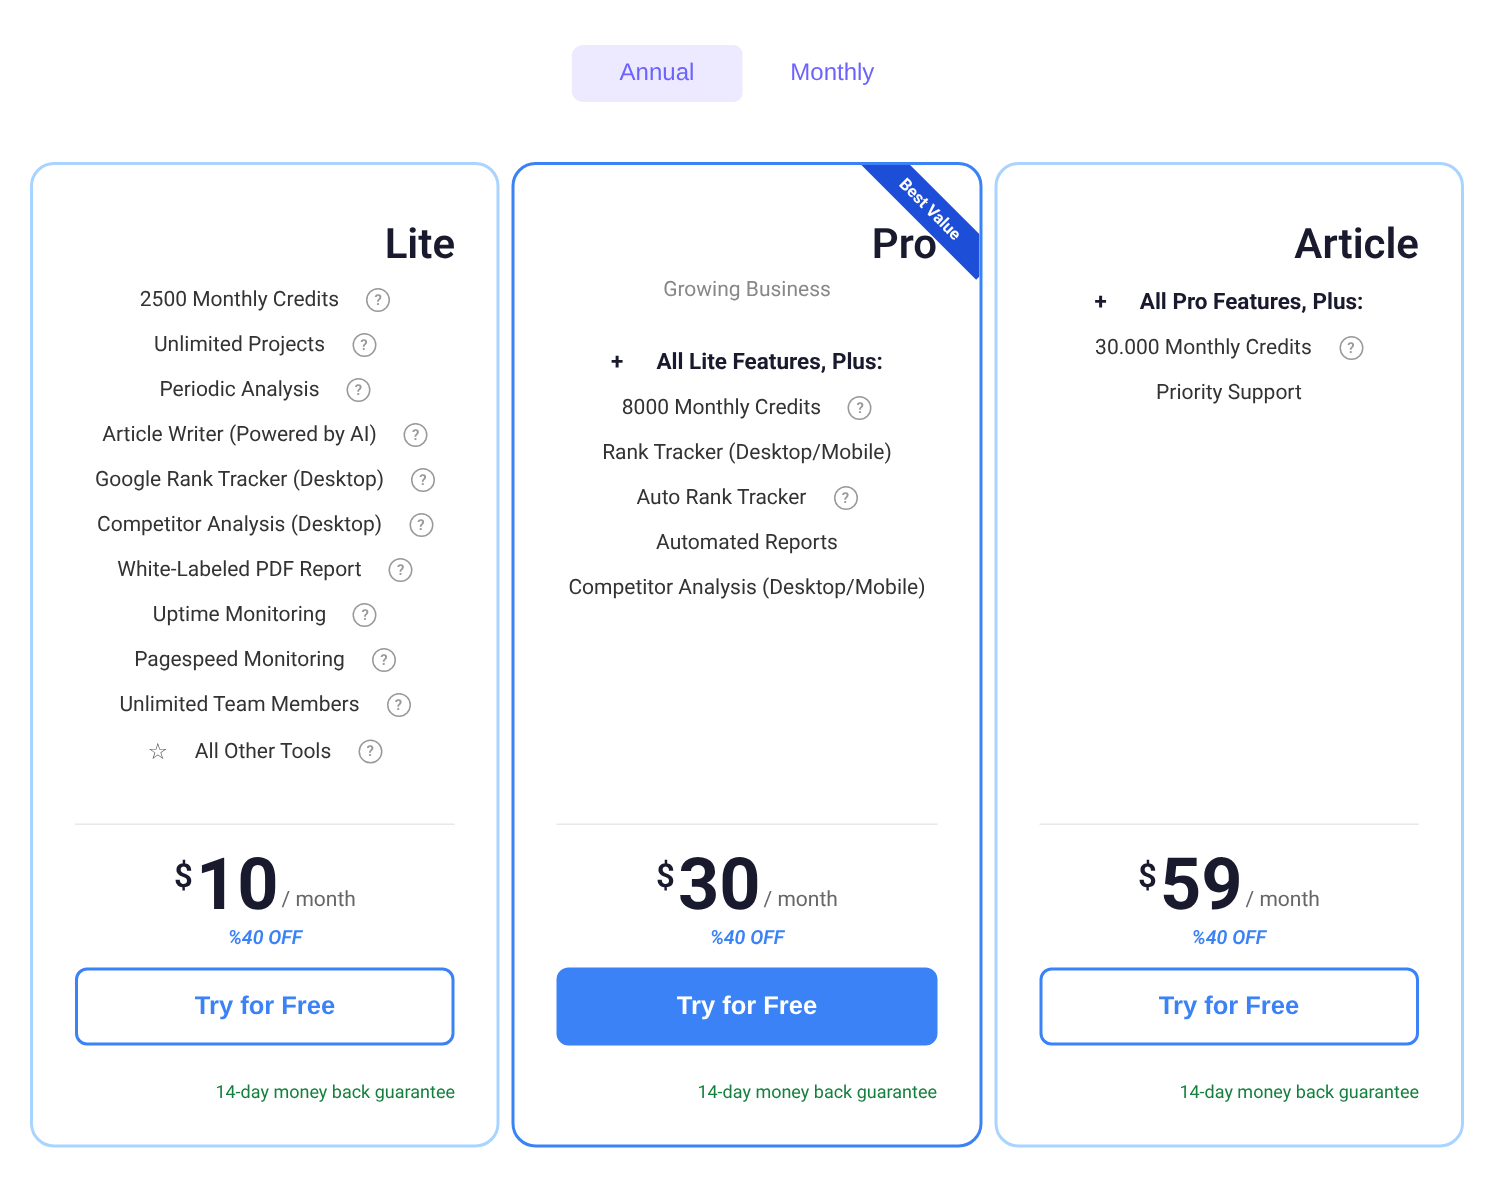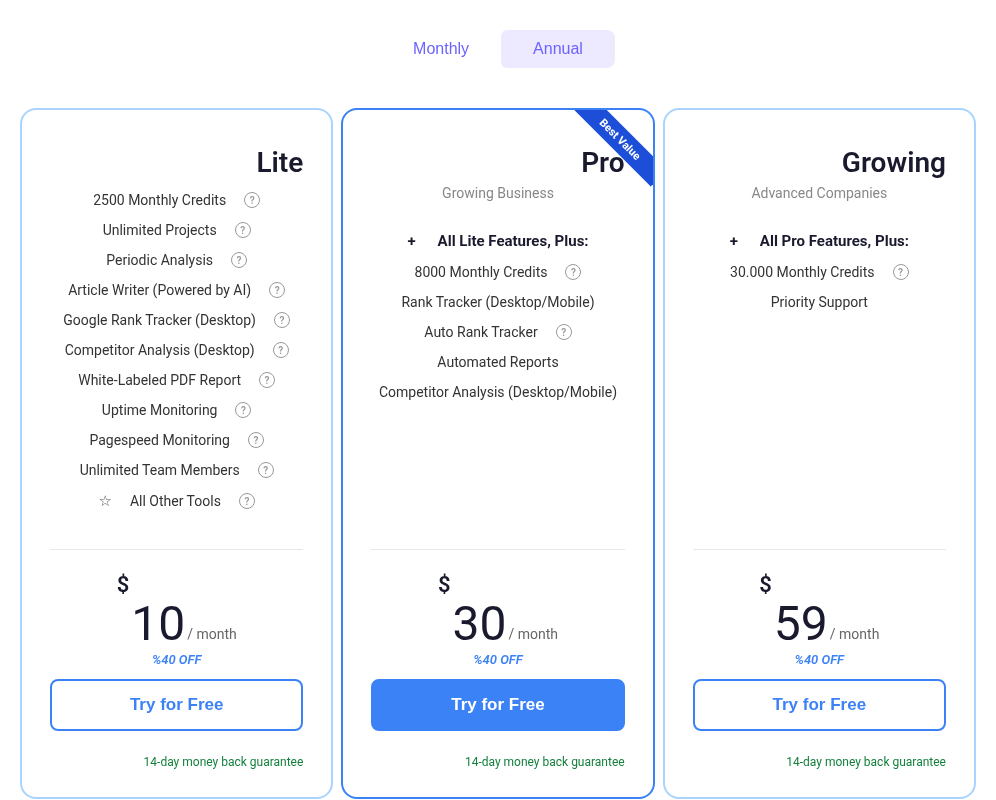--- a/index.html
+++ b/index.html
@@ -153,24 +153,23 @@
       gap: 2px;
     }
     .price-dollar {
       font-size: 22px;
       font-weight: 600;
       color: #1a1a2e;
       margin-top: 6px;
     }
     .price-amount {
       font-size: 48px;
-      font-weight: 400;
+      font-weight: 700;
       color: #1a1a2e;
       line-height: 1;
-      margin-top: 34px;
     }
     .price-period {
       font-size: 14px;
       color: #666;
       align-self: flex-end;
       margin-bottom: 6px;
     }
     .price-discount {
       font-size: 13px;
       color: #3b82f6;
@@ -213,22 +212,22 @@
     .divider {
       border: none;
       border-top: 1px solid #e8e8e8;
       margin: 4px 0 16px;
     }
   </style>
 </head>
 <body>
 
 <div class="billing-toggle">
+  <button class="toggle-btn active">Annual</button>
   <button class="toggle-btn">Monthly</button>
-  <button class="toggle-btn active">Annual</button>
 </div>
 
 <div class="plans-wrapper">
 
   <div class="plan-card">
     <h2 class="plan-name">Lite</h2>
     <ul class="features-list">
       <li>
         <span>2500 Monthly Credits</span>
         <span class="info-icon">?</span>
@@ -324,22 +323,21 @@
         <span class="price-amount">30</span>
         <span class="price-period">/ month</span>
       </div>
       <div class="price-discount">%40 OFF</div>
     </div>
     <button class="cta-btn solid">Try for Free</button>
     <p class="money-back">14-day money back guarantee</p>
   </div>
 
   <div class="plan-card">
-    <h2 class="plan-name">Growing</h2>
-    <p class="plan-subtitle">Advanced Companies</p>
+    <h2 class="plan-name">Article</h2>
     <ul class="features-list">
       <li class="plus-header">
         <span style="margin-right:4px">+</span>
         <span>All Pro Features, Plus:</span>
       </li>
       <li>
         <span>30.000 Monthly Credits</span>
         <span class="info-icon">?</span>
       </li>
       <li>

